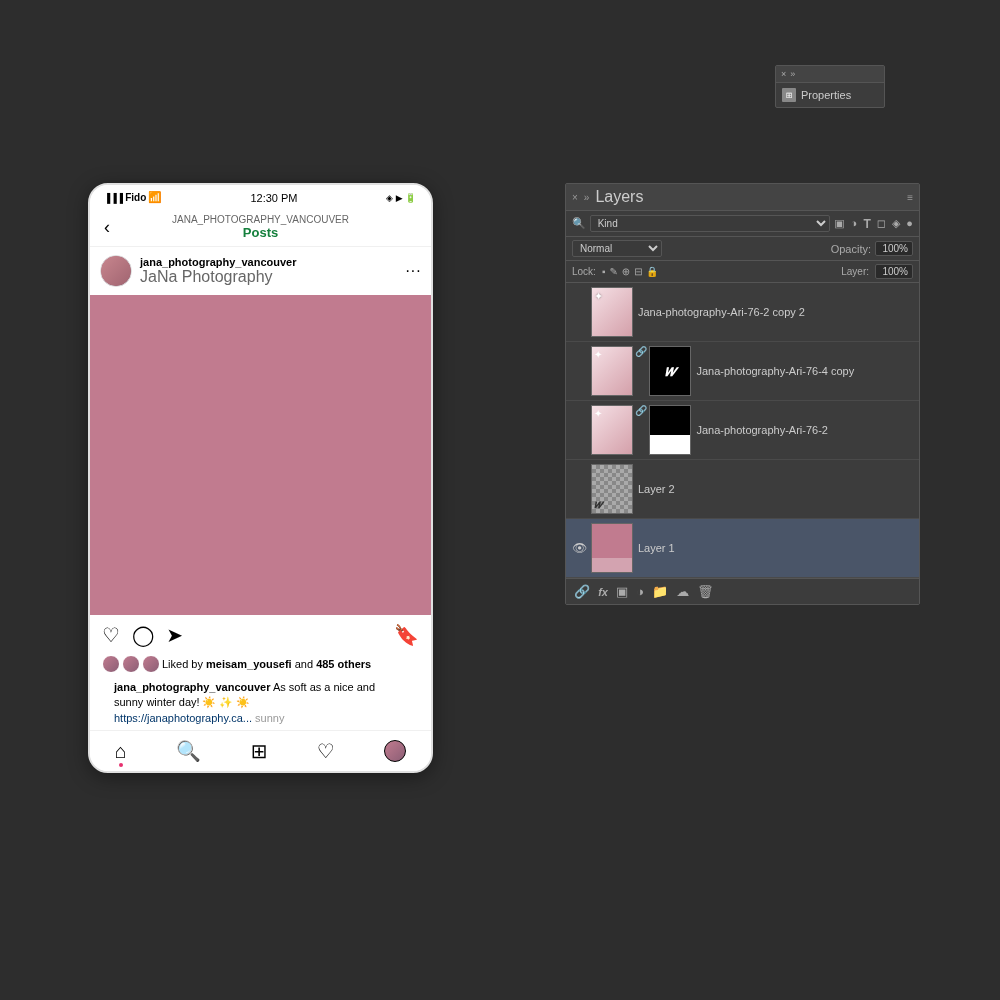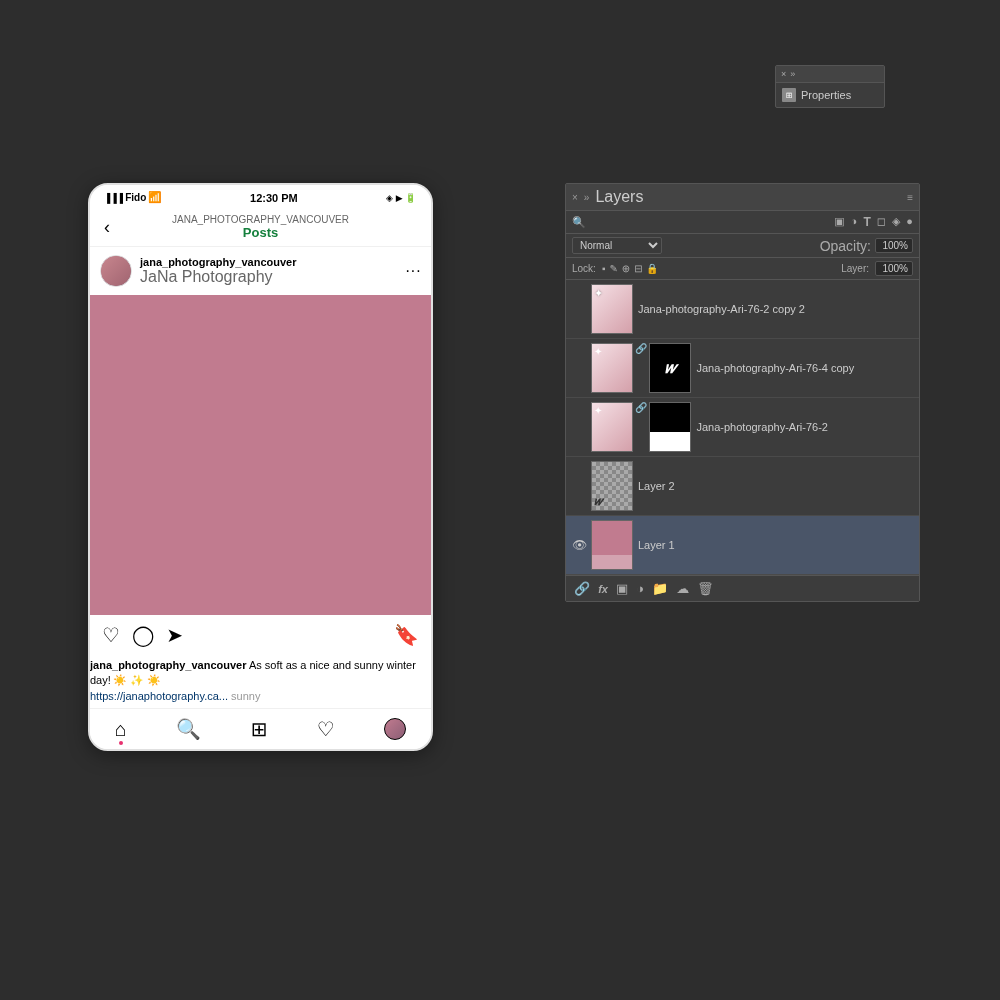--- a/index.html
+++ b/index.html
@@ -129,21 +129,21 @@
     .blend-select {
       background: #3a3a3a;
       border: 1px solid #555;
       color: #ccc;
       font-size: 10px;
       padding: 1px 3px;
       border-radius: 2px;
       width: 90px;
     }
     .opacity-label {
-      font-size: 14px;
+      font-size: 11px;
       color: #aaa;
       margin-left: auto;
     }
     .opacity-value {
       font-size: 10px;
       color: #ccc;
       background: #2a2a2a;
       border: 1px solid #555;
       border-radius: 2px;
       padding: 1px 4px;
@@ -286,21 +286,21 @@
     .status-left {
       font-size: 10px;
       font-weight: 600;
       color: #000;
       display: flex;
       align-items: center;
       gap: 2px;
     }
     .status-time {
       font-size: 11px;
-      font-weight: 700;
+      font-weight: 400;
       color: #000;
     }
     .status-right {
       display: flex;
       align-items: center;
       gap: 3px;
       font-size: 9px;
       color: #000;
     }
 
@@ -441,21 +441,21 @@
     .ig-likes-text {
       font-size: 11px;
       color: #000;
     }
     .ig-likes-bold {
       font-weight: 700;
     }
 
     
     .ig-caption {
-      padding: 3px 0 4px;
+      padding: 3px 24px 4px;
       background: #fff;
       font-size: 11px;
       color: #000;
       line-height: 1.4;
     }
     .ig-caption-user {
       font-weight: 700;
     }
     .ig-link {
       color: #003569;
@@ -540,20 +540,23 @@
     <div style="display:flex;align-items:center;gap:6px;">
       <span class="title-icon">×</span>
       <span class="title-icon">»</span>
       <span class="layers-title">Layers</span>
     </div>
     <span class="title-icon">≡</span>
   </div>
 
   <div class="layers-toolbar">
     <span style="font-size:11px;color:#aaa;">🔍</span>
+    <select class="layers-kind-select">
+      <option>Kind</option>
+    </select>
     <div class="layers-toolbar-icons">
       <span class="toolbar-icon">▣</span>
       <span class="toolbar-icon">◑</span>
       <span class="toolbar-icon" style="font-size:12px;font-weight:bold;">T</span>
       <span class="toolbar-icon">◻</span>
       <span class="toolbar-icon">◈</span>
       <span class="toolbar-icon">●</span>
     </div>
   </div>
 
@@ -694,20 +697,28 @@
   <div class="ig-post-image"></div>
 
 
   <div class="ig-actions">
     <span class="ig-action-icon">♡</span>
     <span class="ig-action-icon">◯</span>
     <span class="ig-action-icon">➤</span>
     <span class="ig-action-icon ig-bookmark">🔖</span>
   </div>
 
+  <div class="ig-likes-row">
+    <div class="ig-avatar-mini"></div>
+    <div class="ig-avatar-mini"></div>
+    <div class="ig-avatar-mini"></div>
+    <span class="ig-likes-text">
+      <span>Liked by</span> <span class="ig-likes-bold">meisam_yousefi</span> and <span class="ig-likes-bold">485 others</span>
+    </span>
+  </div>
 
   <div class="ig-caption">
     <span class="ig-caption-user">jana_photography_vancouver</span>
     <span> As soft as a nice and sunny winter day! ☀️ ✨ ☀️</span>
     <br>
     <span class="ig-link">https://janaphotography.ca...</span>
     <span class="ig-more">sunny</span>
   </div>
 
   <div class="ig-bottom-nav">

